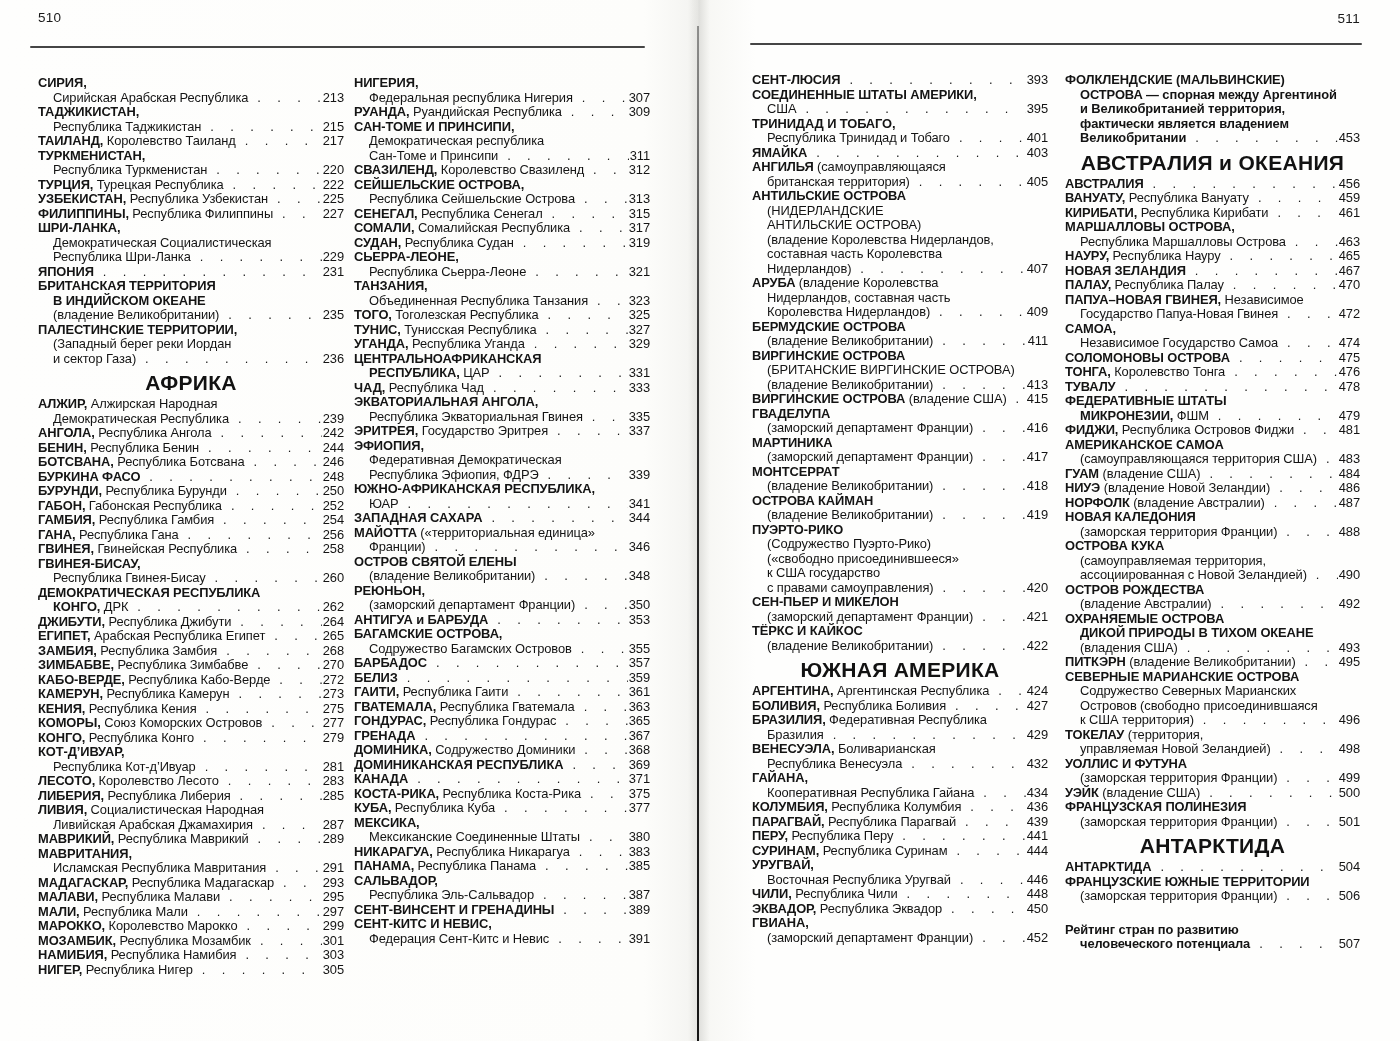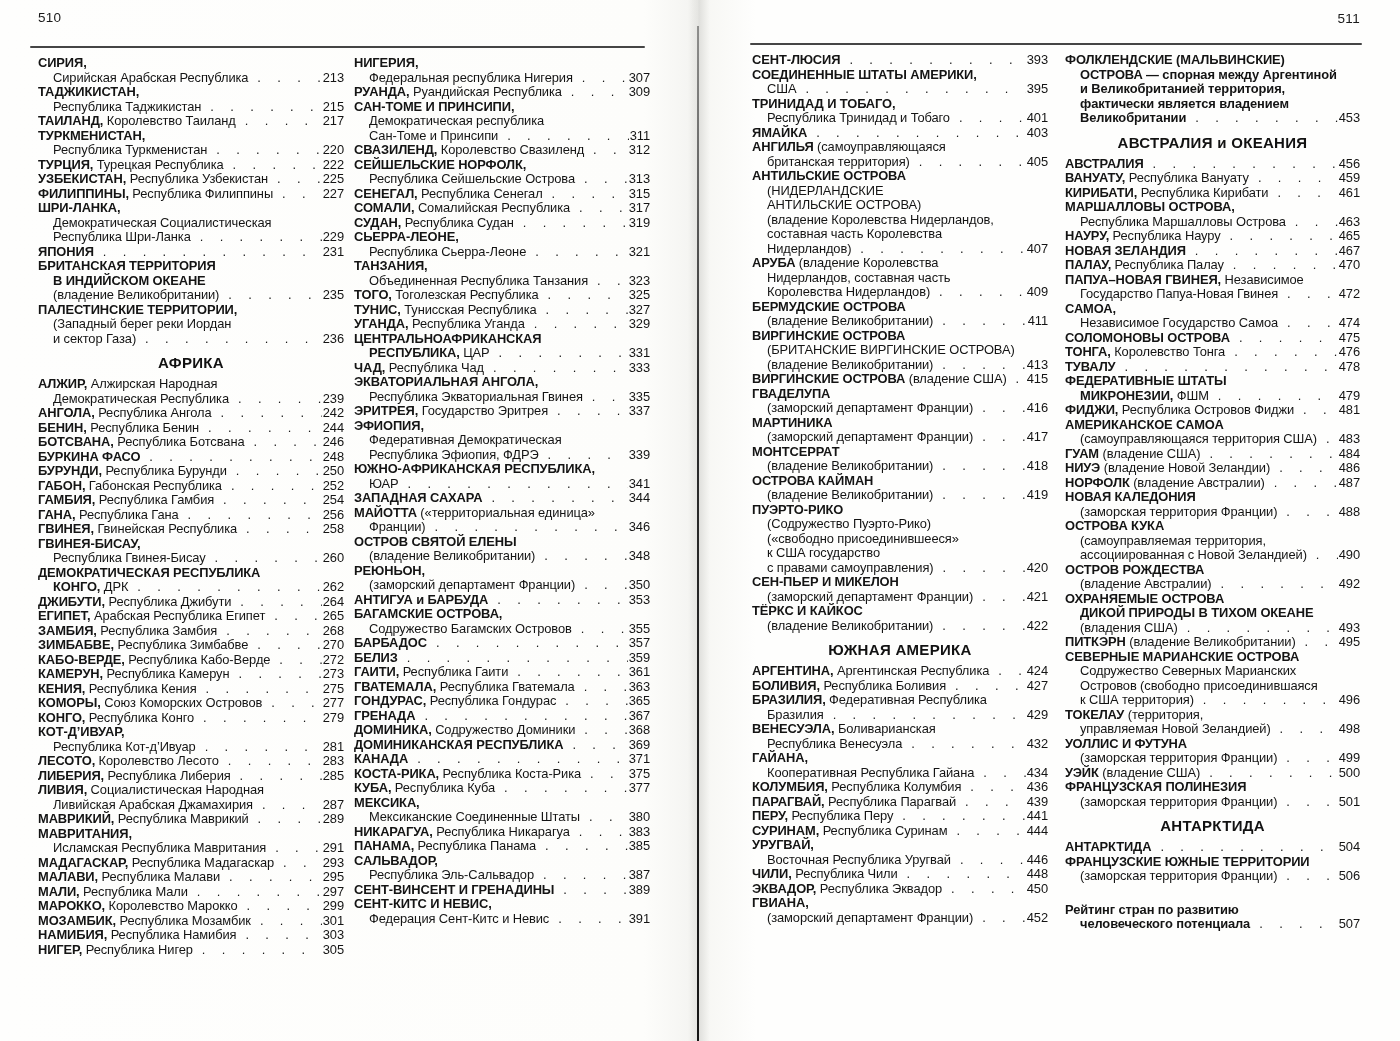--- a/index.html
+++ b/index.html
@@ -19,39 +19,39 @@
   .folio{position:absolute;font-size:13.5px;letter-spacing:.3px;color:#1a1a1a;}
   .page-left .folio{left:38px;top:10px;}
   .page-right .folio{right:40px;top:11px;text-align:center;}
   .head-rule{position:absolute;height:2px;background:#454545;border-radius:1px;}
   .page-left .head-rule{left:30px;top:46px;width:615px;}
   .page-right .head-rule{left:48px;top:43px;width:612px;}
   .spine-shade{position:absolute;left:688px;top:0;width:22px;height:1041px;
     background:linear-gradient(90deg,rgba(0,0,0,0) 0%,rgba(90,90,85,.10) 45%,rgba(90,90,85,.14) 50%,rgba(0,0,0,0) 100%);}
   .spine-line{position:absolute;left:697px;top:26px;width:2px;height:1015px;
     background:linear-gradient(180deg,rgba(40,40,40,.45) 0%,#2e2e2e 35%,#161616 100%);}
-  .columns{position:absolute;display:flex;}
+  .columns{position:absolute;display:flex;margin-top:20px;}
   .page-left  .columns{left:38px;top:56px;gap:10px;}
   .page-right .columns{left:50px;top:53px;gap:17px;}
   .col{font-size:12.9px;line-height:14.5px;letter-spacing:-0.1px;}
   .col-1{width:306px;}
   .col-2{width:296px;}
   .col-3{width:296px;}
   .col-4{width:295px;}
   .line{display:flex;align-items:baseline;white-space:pre;}
   .line.ind{padding-left:15px;}
   .txt{flex:0 0 auto;white-space:pre;}
   .bold{font-weight:700;}
   .leader{
     flex:1 1 8px;min-width:8px;overflow:hidden;white-space:nowrap;
     letter-spacing:3.4px;padding:0 1px 0 3px;color:#1c1c1c;
   }
   .pg{flex:0 0 auto;padding-left:1px;}
   .section-heading{
-    font-weight:700;font-size:15px;line-height:18px;text-align:center;
+    font-weight:700;font-size:21px;line-height:18px;text-align:center;
     letter-spacing:.3px;padding:8px 0 5px 0;color:#121212;
   }
   .vspace{height:19px;}
 </style>
 </head>
 <body>
 
 <div class="spread">
 
   <section class="page page-left">
@@ -221,21 +221,21 @@
           </div>
           <div class="entry">
             <div class="line"><span class="txt"><span class="bold">САН-ТОМЕ И ПРИНСИПИ,</span></span></div>
             <div class="line ind"><span class="txt"><span class="reg">Демократическая республика</span></span></div>
             <div class="line ind"><span class="txt"><span class="reg">Сан-Томе и Принсипи</span></span><span class="leader"> .  .  .  .  .  .  .  .  .  .  .  .  .  .  .  .  .  .  .  .  .  .  .  .  .  .  .  .  .  .  .  .  .  .  .  .  .  .  .  .  .  .  .  .  .  .  .  .  .  .  .  .  .  .  .  .  .  .  .  .  .  .  .  .  .  .  .  .  .  .  .  .  .  .  .  .  .  .  .  . </span><span class="pg">311</span></div>
           </div>
           <div class="entry">
             <div class="line"><span class="txt"><span class="bold">СВАЗИЛЕНД,</span><span class="reg"> Королевство Свазиленд</span></span><span class="leader"> .  .  .  .  .  .  .  .  .  .  .  .  .  .  .  .  .  .  .  .  .  .  .  .  .  .  .  .  .  .  .  .  .  .  .  .  .  .  .  .  .  .  .  .  .  .  .  .  .  .  .  .  .  .  .  .  .  .  .  .  .  .  .  .  .  .  .  .  .  .  .  .  .  .  .  .  .  .  .  . </span><span class="pg">312</span></div>
           </div>
           <div class="entry">
-            <div class="line"><span class="txt"><span class="bold">СЕЙШЕЛЬСКИЕ НОРФОЛК,</span></span></div>
+            <div class="line"><span class="txt"><span class="bold">СЕЙШЕЛЬСКИЕ ОСТРОВА,</span></span></div>
             <div class="line ind"><span class="txt"><span class="reg">Республика Сейшельские Острова</span></span><span class="leader"> .  .  .  .  .  .  .  .  .  .  .  .  .  .  .  .  .  .  .  .  .  .  .  .  .  .  .  .  .  .  .  .  .  .  .  .  .  .  .  .  .  .  .  .  .  .  .  .  .  .  .  .  .  .  .  .  .  .  .  .  .  .  .  .  .  .  .  .  .  .  .  .  .  .  .  .  .  .  .  . </span><span class="pg">313</span></div>
           </div>
           <div class="entry">
             <div class="line"><span class="txt"><span class="bold">СЕНЕГАЛ,</span><span class="reg"> Республика Сенегал</span></span><span class="leader"> .  .  .  .  .  .  .  .  .  .  .  .  .  .  .  .  .  .  .  .  .  .  .  .  .  .  .  .  .  .  .  .  .  .  .  .  .  .  .  .  .  .  .  .  .  .  .  .  .  .  .  .  .  .  .  .  .  .  .  .  .  .  .  .  .  .  .  .  .  .  .  .  .  .  .  .  .  .  .  . </span><span class="pg">315</span></div>
           </div>
           <div class="entry">
             <div class="line"><span class="txt"><span class="bold">СОМАЛИ,</span><span class="reg"> Сомалийская Республика</span></span><span class="leader"> .  .  .  .  .  .  .  .  .  .  .  .  .  .  .  .  .  .  .  .  .  .  .  .  .  .  .  .  .  .  .  .  .  .  .  .  .  .  .  .  .  .  .  .  .  .  .  .  .  .  .  .  .  .  .  .  .  .  .  .  .  .  .  .  .  .  .  .  .  .  .  .  .  .  .  .  .  .  .  . </span><span class="pg">317</span></div>
           </div>
           <div class="entry">
             <div class="line"><span class="txt"><span class="bold">СУДАН,</span><span class="reg"> Республика Судан</span></span><span class="leader"> .  .  .  .  .  .  .  .  .  .  .  .  .  .  .  .  .  .  .  .  .  .  .  .  .  .  .  .  .  .  .  .  .  .  .  .  .  .  .  .  .  .  .  .  .  .  .  .  .  .  .  .  .  .  .  .  .  .  .  .  .  .  .  .  .  .  .  .  .  .  .  .  .  .  .  .  .  .  .  . </span><span class="pg">319</span></div>

